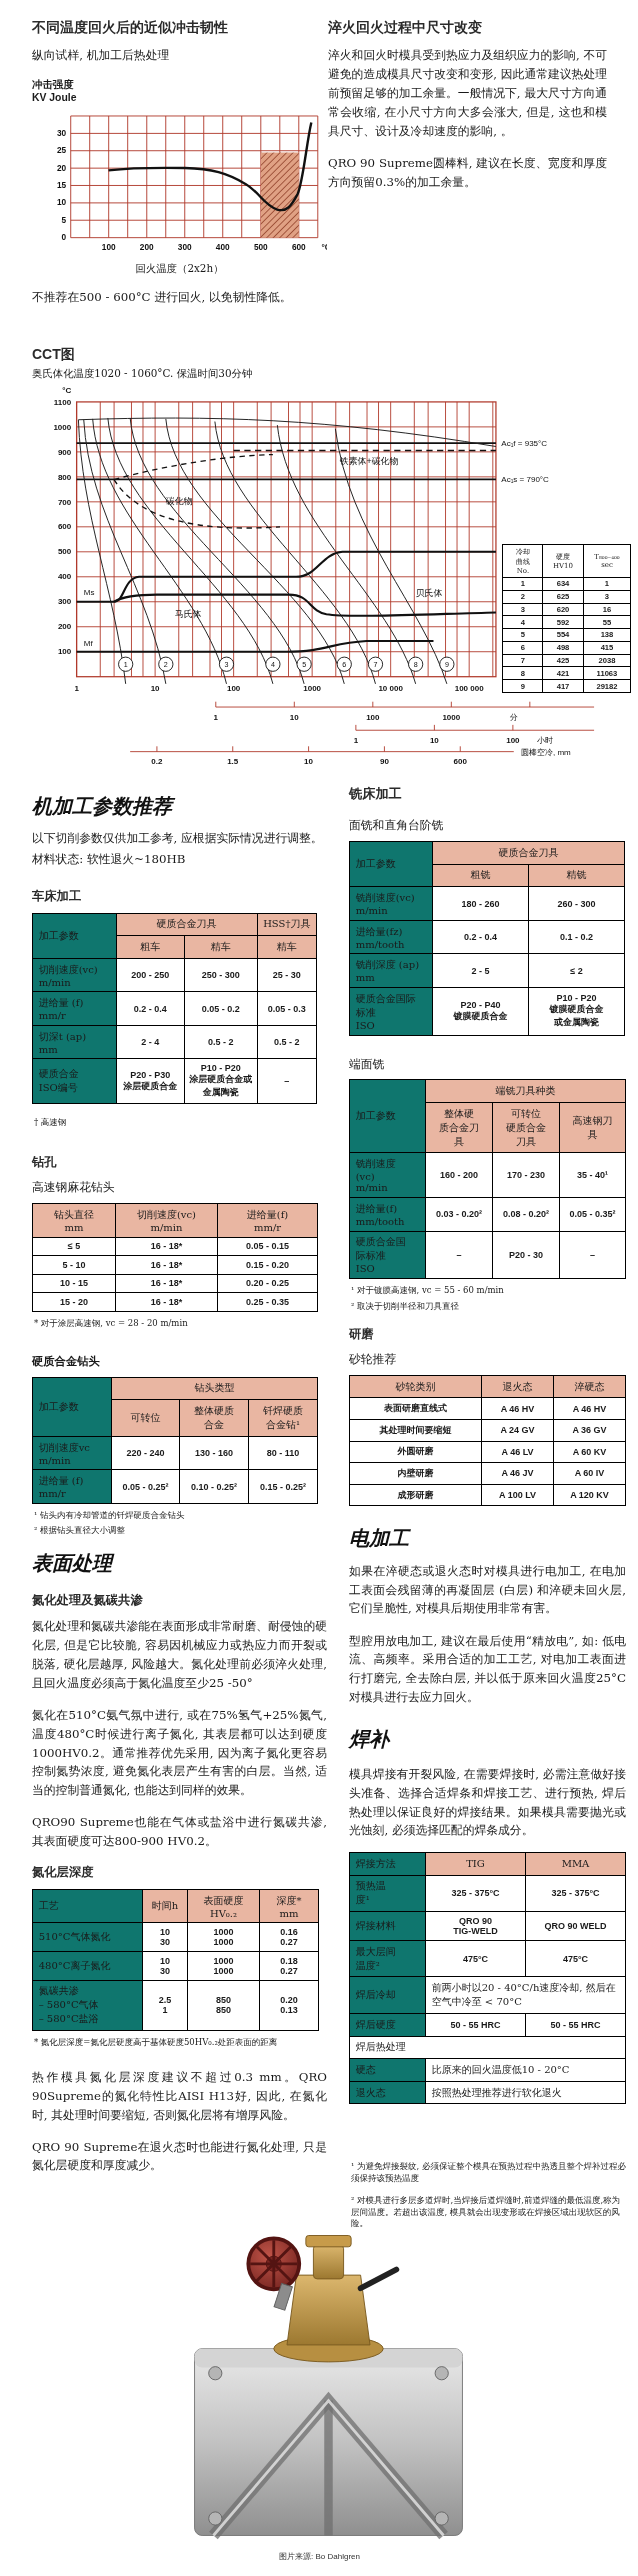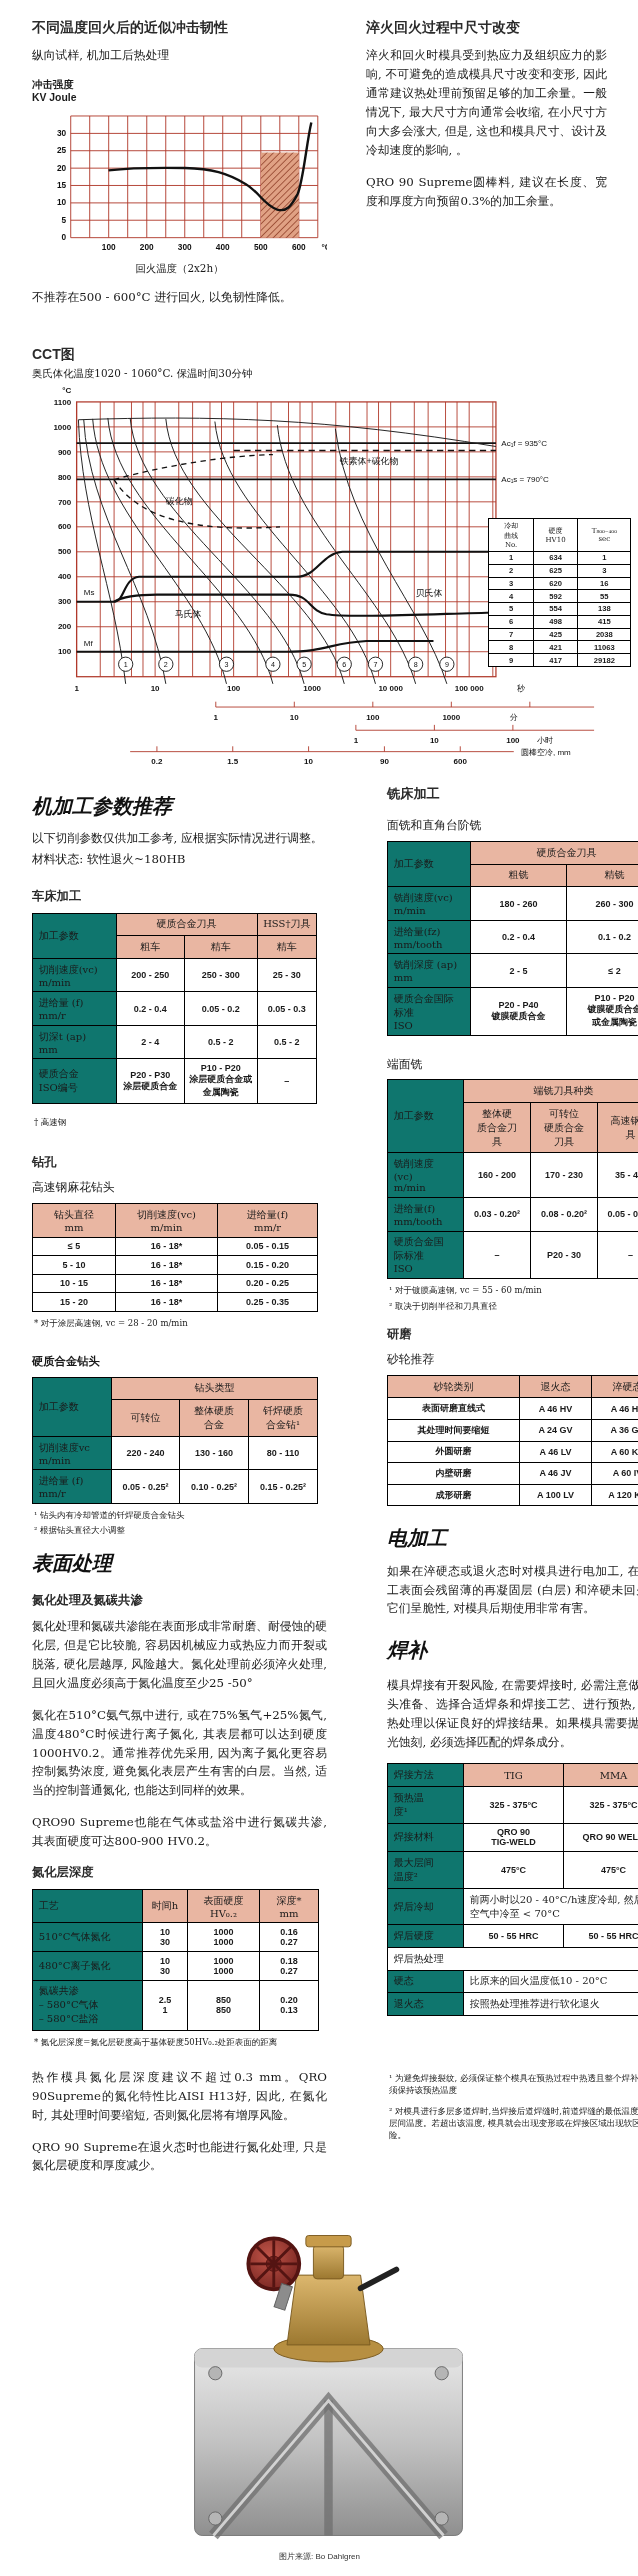--- a/index.html
+++ b/index.html
@@ -1,39 +1,39 @@
 <!DOCTYPE html>
 <html style="font-size:15px"><head>
 <meta charset="utf-8">
 <style>
   html,body{margin:0;padding:0;background:#fff;}
   .page{width:639px;height:2576px;position:relative;background:#fff;overflow:hidden;
         font-family:"DejaVu Serif",serif;color:#1a1a1a;}
   .pad{padding:13.2px 32px 0 32px;}
   .row1{display:flex;gap:1px;min-height:321px;}
   .colL{width:295px;flex:0 0 295px;}
-  .colR{flex:1;margin-left:38px;}
+  .colR{flex:1;}
   .h2{font-family:"Liberation Sans",sans-serif;font-weight:700;font-size:14px;color:#2b2b2b;margin:5.7px 0 9.4px 0;}
   .kai{font-size:11.8px;line-height:1.6;text-align:justify;}
   .kai p{margin:0 0 13.2px 0;}
   .chart-lab{font-size:10.4px;font-weight:700;margin:13.2px 0 0 0;}
   .chart-lab2{font-family:"Liberation Sans",sans-serif;font-weight:700;font-size:10.4px;margin:0 0 1.9px 0;}
   .script-h{font-family:"DejaVu Serif",serif;font-style:italic;font-weight:700;font-size:20px;margin:17px 0 9.4px 0;color:#111;}
   .sub-h{font-family:"Liberation Sans",sans-serif;font-weight:700;font-size:12.3px;margin:15px 0 7.6px 0;color:#2b2b2b;}
   .sub-h2{font-size:11.3px;font-weight:700;margin:9.4px 0 7.6px 0;}
   table{border-collapse:collapse;table-layout:fixed;}
   th,td{border:0.9px solid #000;padding:3.8px 2.8px;white-space:pre-line;vertical-align:middle;}
   th{background:#e9b6a2;font-weight:400;font-size:10px;text-align:center;}
   td.rh,th.rh{background:#0f766e;font-size:10px;text-align:left;padding-left:5.7px;}
   td.val{font-family:"Liberation Sans",sans-serif;font-weight:700;font-size:9px;text-align:center;}
   td.section{font-size:10px;background:#fff;text-align:left;padding-left:5.7px;}
   .fn{font-size:8.5px;line-height:1.4;margin:5.7px 0 0 1.9px;}
   .fn p{margin:0 0 3.8px 0;}
   .cct-wrap{position:relative;padding:5.7px 5.7px 0 32px;}
-  .cct-table{position:absolute;right:7.6px;top:184px;width:143px;background:#fff;}
+  .cct-table{position:absolute;right:7.6px;top:210px;width:129px;background:#fff;}
   .cct-table th{background:#fff;font-size:7px;padding:1.9px 0.9px;}
   .cct-table td.val{font-size:7.6px;padding:1.4px 0.9px;font-weight:700;}
   svg text{font-family:"Liberation Sans",sans-serif;}
   .cols{display:flex;gap:22px;padding:0 32px;margin-top:3.8px;}
   .photo{position:absolute;top:2207px;left:187px;width:283px;}
   .caption{position:absolute;top:2551px;left:0;width:639px;text-align:center;
            font-size:8px;font-family:"Liberation Sans",sans-serif;color:#333;}
   .mt6{margin-top:5.7px}.mt14{margin-top:13.2px}.mt20{margin-top:19px}.mt26{margin-top:24.6px}
 </style>
 </head>
@@ -657,20 +657,21 @@
               <td class="val">成形研磨</td>
               <td class="val">A 100 LV</td>
               <td class="val">A 120 KV</td>
             </tr>
           </tbody>
       </table>
 
       <div class="script-h mt20">电加工</div>
       <div class="kai">
         <p>如果在淬硬态或退火态时对模具进行电加工, 在电加工表面会残留薄的再凝固层 (白层) 和淬硬未回火层, 它们呈脆性, 对模具后期使用非常有害。</p>
+        <p>型腔用放电加工, 建议在最后使用“精放电”, 如: 低电流、高频率。采用合适的加工工艺, 对电加工表面进行打磨完, 全去除白层, 并以低于原来回火温度25°C对模具进行去应力回火。</p>
       </div>
 
       <div class="script-h mt20">焊补</div>
       <p class="kai">模具焊接有开裂风险, 在需要焊接时, 必需注意做好接头准备、选择合适焊条和焊接工艺、进行预热, 焊后热处理以保证良好的焊接结果。如果模具需要抛光或光蚀刻, 必须选择匹配的焊条成分。</p>
       <table style="width:276px" class="mt6">
         <colgroup>
             <col style="width:76px">
             <col style="width:100px">
             <col style="width:100px">
           </colgroup>

